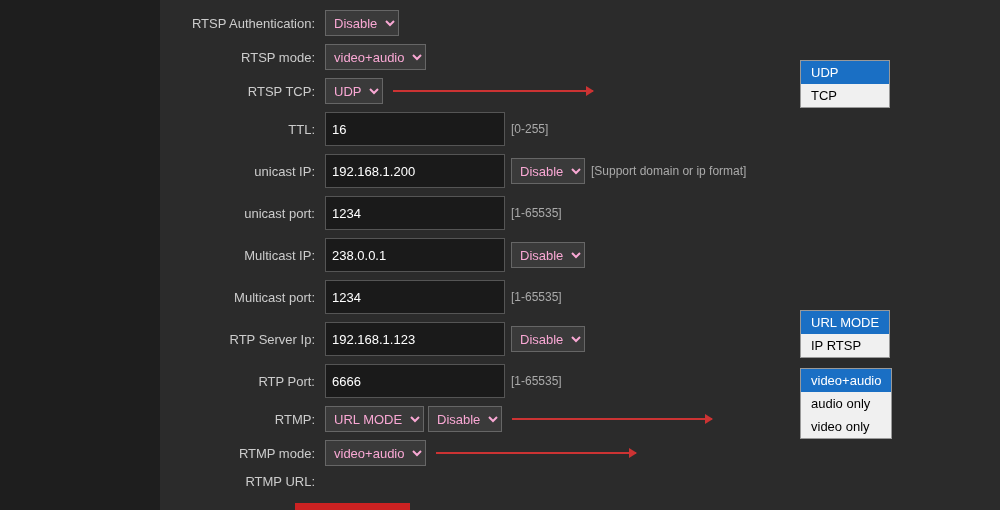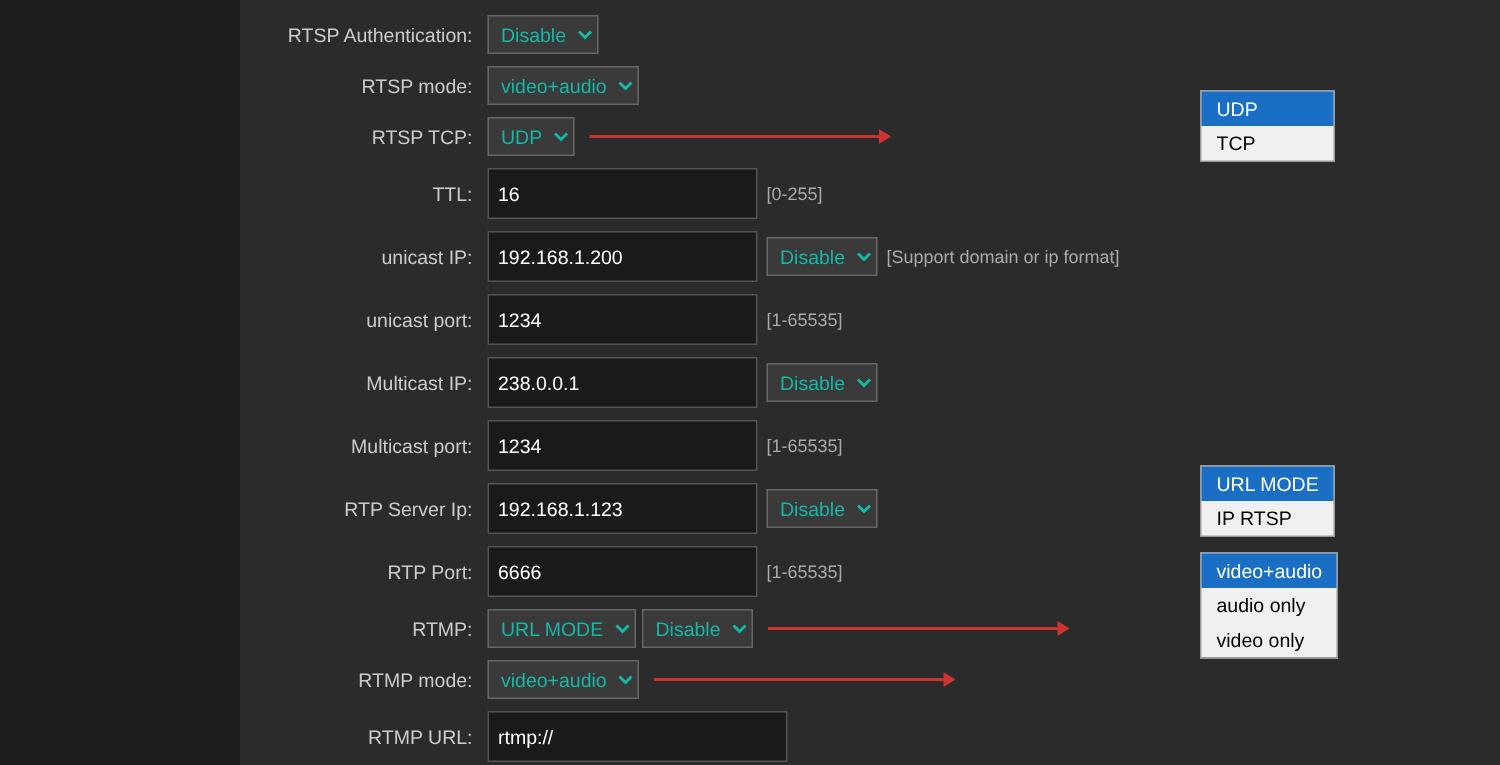--- a/index.html
+++ b/index.html
@@ -46,21 +46,21 @@
       padding: 16px 6px;
       font-size: 13px;
       height: 26px;
     }
     .form-input-wide {
       width: 180px;
     }
     .form-select {
       background: #3a3a3a;
       border: 1px solid #666;
-      color: #14b8a6;
+      color: #f9a8d4;
       padding: 2px 4px;
       font-size: 13px;
       height: 26px;
       cursor: pointer;
     }
     .hint-text {
       color: #aaa;
       font-size: 12px;
       margin-left: 6px;
     }
@@ -243,21 +243,20 @@
       <option>video only</option>
       <option>audio only</option>
     </select>
     <div class="arrow-indicator">
       <div class="arrow-line"></div>
     </div>
   </div>
 
   <div class="form-row">
     <span class="form-label">RTMP URL:</span>
-    <input class="form-input" style="width: 200px;" type="text" value="rtmp://">
   </div>
 
   <div class="form-row">
     <button class="apply-btn">Apply</button>
   </div>
 
   <div class="dropdown-popup udp-tcp-popup">
     <div class="dp-item selected">UDP</div>
     <div class="dp-item">TCP</div>
   </div>

